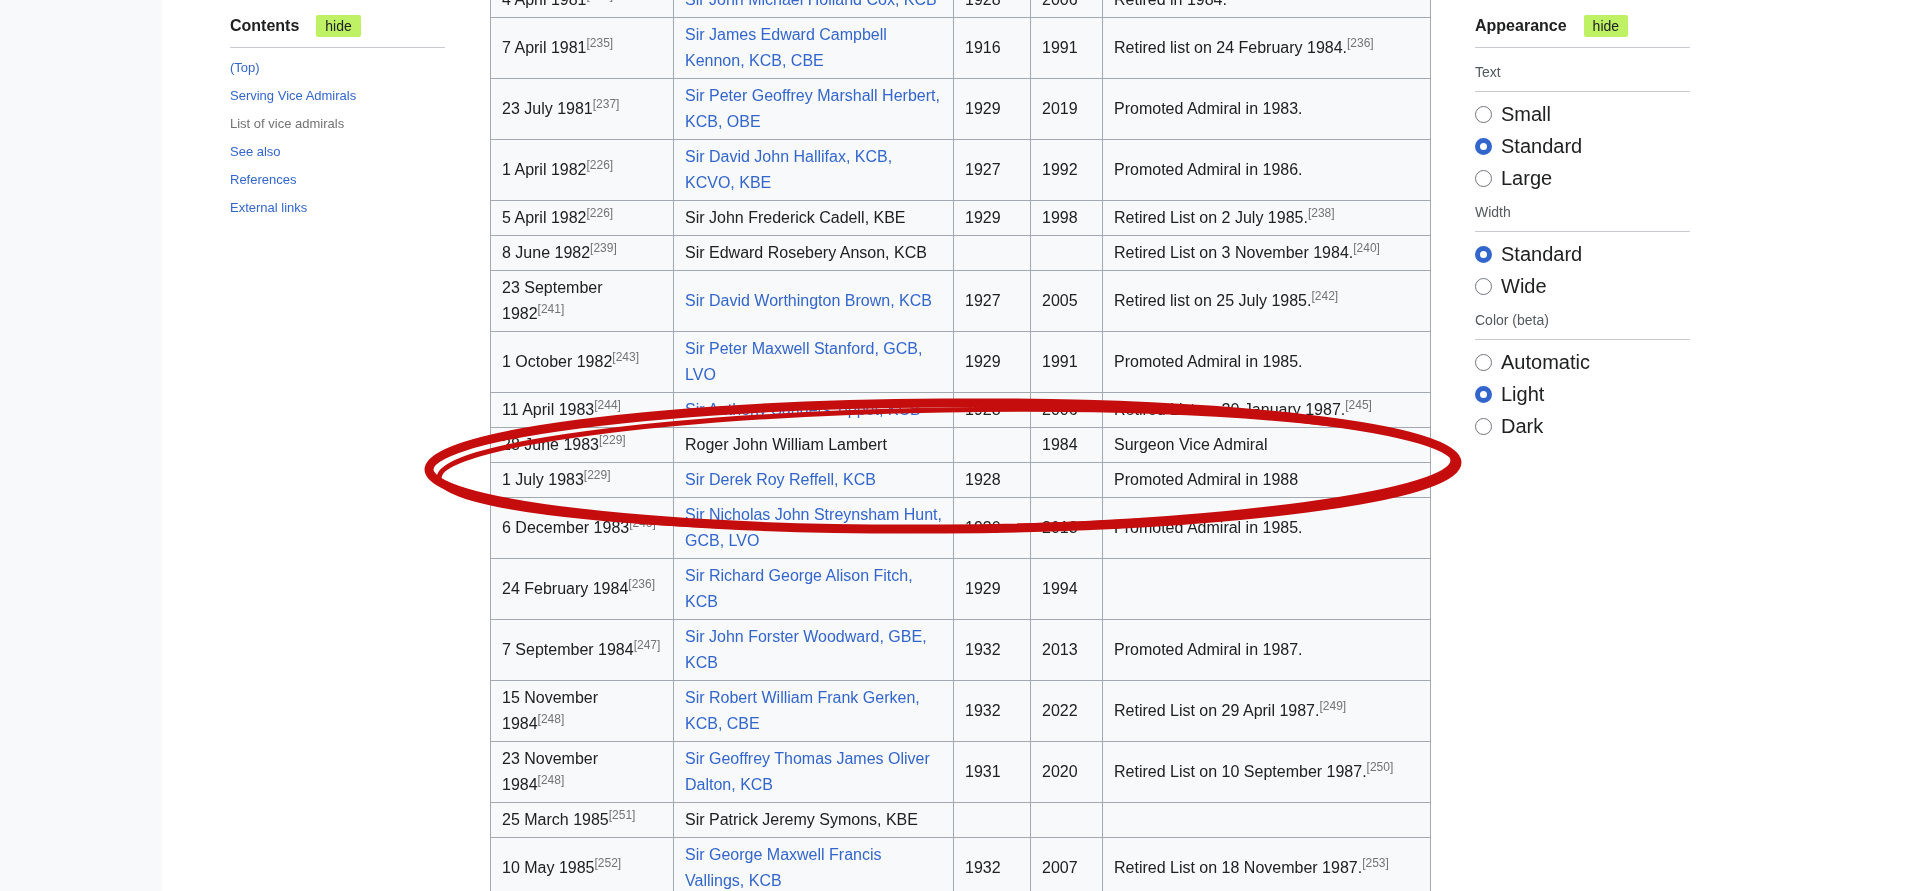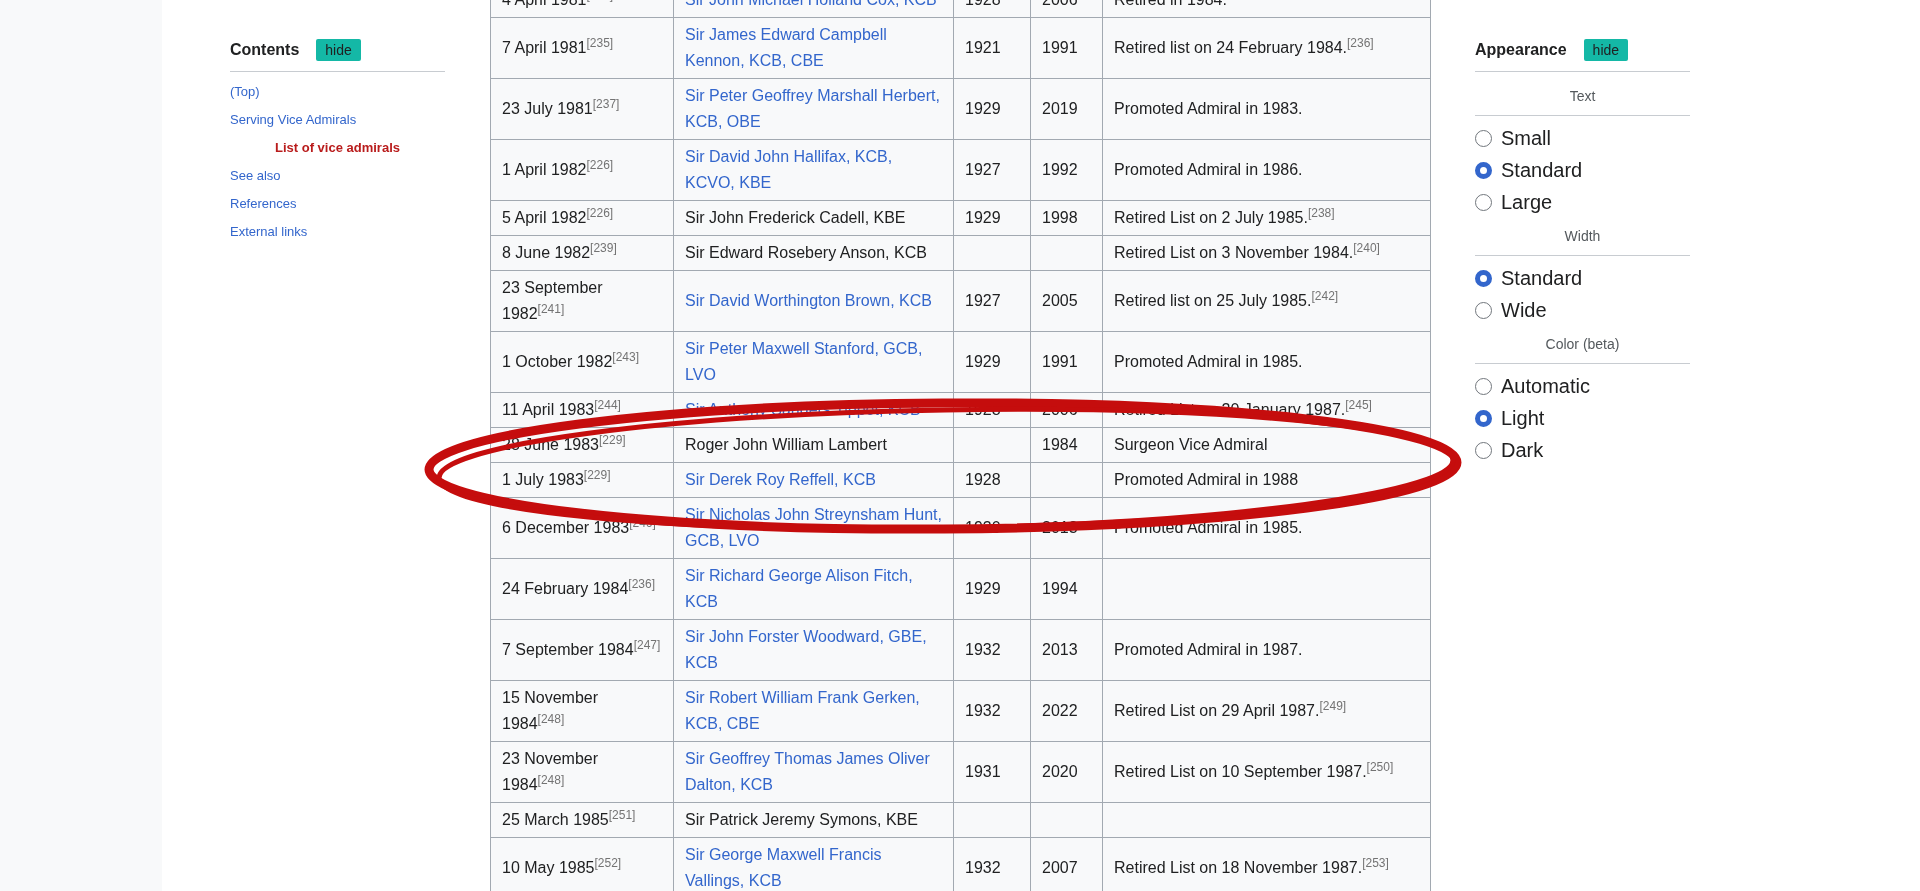--- a/index.html
+++ b/index.html
@@ -4,37 +4,37 @@
 <style>
   html,body{margin:0;padding:0;}
   body{width:1920px;height:891px;overflow:hidden;background:#ffffff;
        font-family:"Liberation Sans",sans-serif;color:#202122;}
   .page{position:relative;width:1920px;height:891px;overflow:hidden;}
 
   
   .left-strip{position:absolute;left:0;top:0;width:162px;height:891px;background:#f8f9fa;}
 
   
-  .side{position:absolute;top:38px;width:215px;}
+  .side{position:absolute;top:14px;width:215px;}
   .contents{left:230px;}
   .appearance{left:1475px;}
   .side-head{display:flex;align-items:center;gap:17px;height:24px;}
   .side-title{font-weight:bold;font-size:16px;color:#202122;}
-  .hide-btn{font-family:inherit;font-size:14px;color:#202122;background:#14b8a6;
+  .hide-btn{font-family:inherit;font-size:14px;color:#202122;background:#bef264;
             border:none;border-radius:2px;padding:2px 9px;cursor:pointer;line-height:18px;}
   .side-rule{border-bottom:1px solid #c8ccd1;margin-top:9px;}
 
   
   .contents ul{list-style:none;margin:6px 0 0 0;padding:0;}
   .contents li{line-height:28px;font-size:13px;}
   .contents li a{color:#3366cc;text-decoration:none;cursor:pointer;}
-  .contents li.active{font-weight:bold;color:#b91c1c;text-align:center;}
-
-  
-  .app-section{margin-top:0;text-align:center;}
+  .contents li.active{font-weight:normal;color:#737373;}
+
+  
+  .app-section{margin-top:0;}
   .app-label{font-size:14px;color:#54595d;line-height:20px;margin-top:14px;}
   .app-rule{border-bottom:1px solid #c8ccd1;margin-top:9px;margin-bottom:4px;}
   .radio-row{display:flex;align-items:center;gap:9px;height:20px;margin:12px 0;cursor:pointer;}
   .radio{box-sizing:border-box;width:17px;height:17px;border-radius:50%;
          background:#ffffff;border:1px solid #72777d;flex:0 0 auto;}
   .radio.on{border:5px solid #3366cc;}
   .radio-label{font-size:20px;color:#202122;line-height:20px;}
 
   
   .table-wrap{position:absolute;left:490px;top:-18px;}
@@ -87,21 +87,21 @@
           <tr>
             <td>4 April 1981<sup><a>[235]</a></sup></td>
             <td><a>Sir John Michael Holland Cox, KCB</a></td>
             <td>1928</td>
             <td>2006</td>
             <td>Retired in 1984.</td>
           </tr>
           <tr>
             <td>7 April 1981<sup><a>[235]</a></sup></td>
             <td><a>Sir James Edward Campbell Kennon, KCB, CBE</a></td>
-            <td>1921</td>
+            <td>1916</td>
             <td>1991</td>
             <td>Retired list on 24 February 1984.<sup><a>[236]</a></sup></td>
           </tr>
           <tr>
             <td>23 July 1981<sup><a>[237]</a></sup></td>
             <td><a>Sir Peter Geoffrey Marshall Herbert, KCB, OBE</a></td>
             <td>1929</td>
             <td>2019</td>
             <td>Promoted Admiral in 1983.</td>
           </tr>

